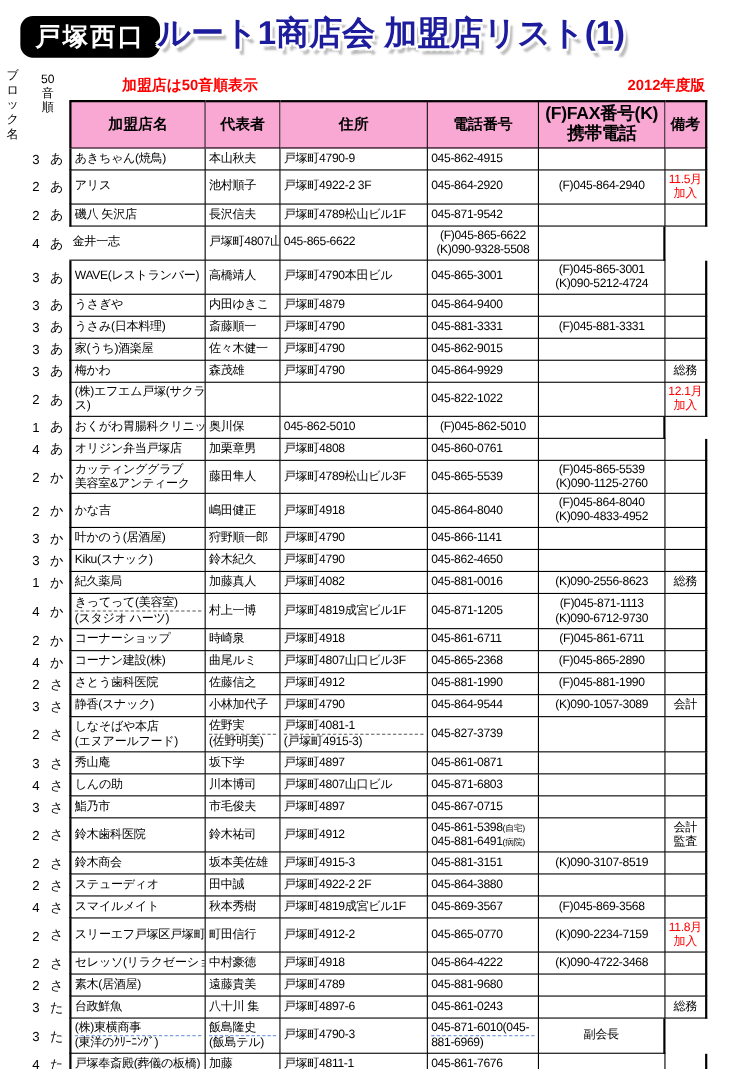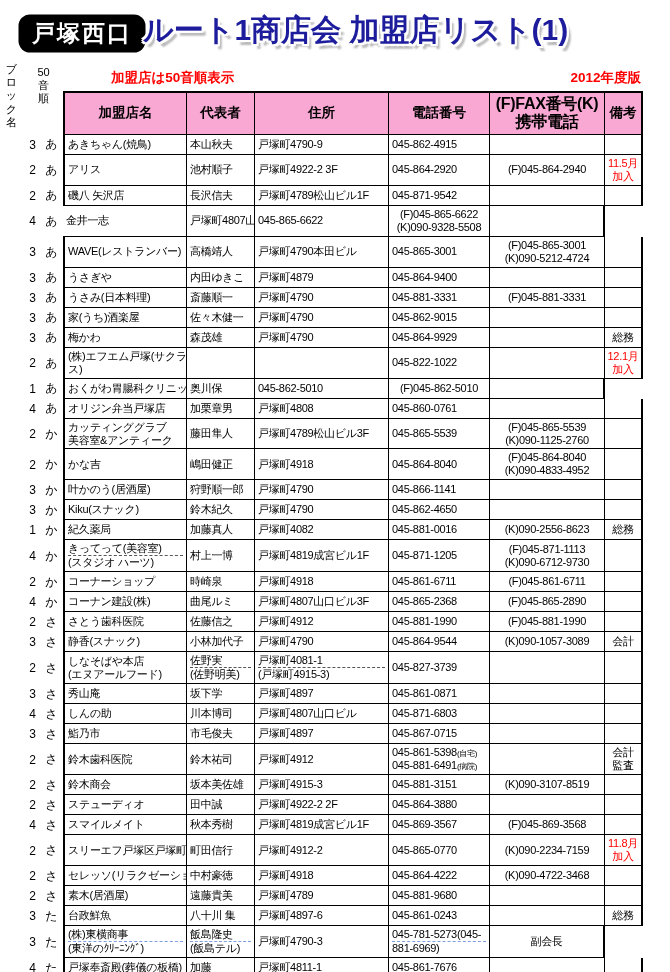--- a/index.html
+++ b/index.html
@@ -758,21 +758,21 @@
             <div class="ln strike-bl">(東洋のｸﾘｰﾆﾝｸﾞ)</div>
           </div>
           <div class="c rep">
             <div class="ln">飯島隆史</div>
             <div class="ln strike-bl">(飯島テル)</div>
           </div>
           <div class="c addr">
             <div class="ln">戸塚町4790-3</div>
           </div>
           <div class="c phone">
-            <div class="ln">045-781-5273(045-</div>
+            <div class="ln">045-871-6010(045-</div>
             <div class="ln strike-bl">881-6969)</div>
           </div>
           <div class="c remark">
             <div class="ln">副会長</div>
           </div>
         </div>
         <div class="row">
           <div class="blk">4</div>
           <div class="kn">た</div>
           <div class="c name">

